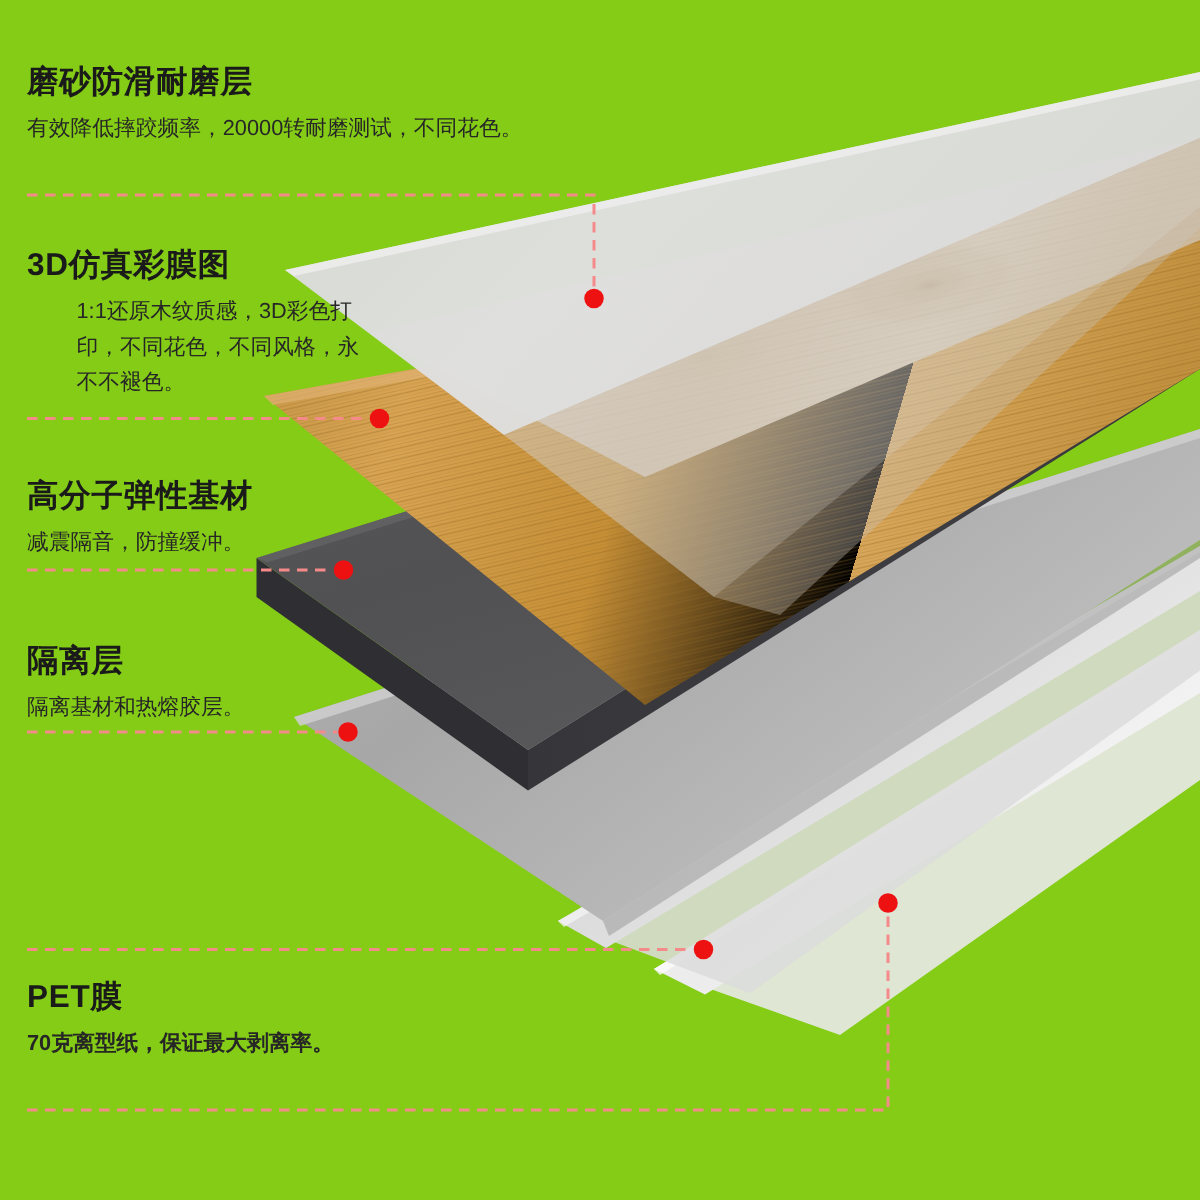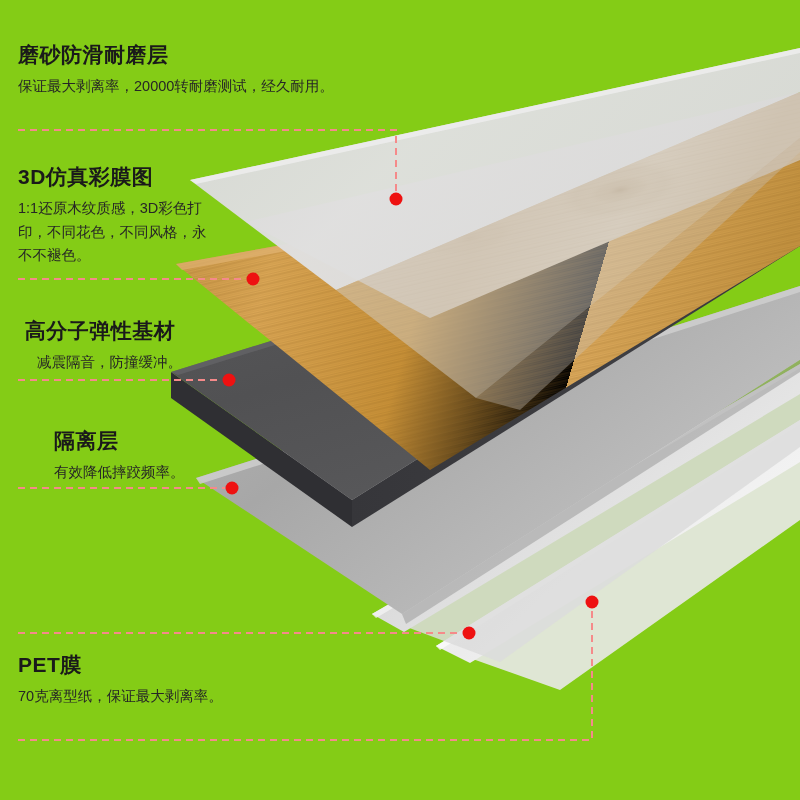--- a/index.html
+++ b/index.html
@@ -221,37 +221,37 @@
       <circle cx="469" cy="633" r="6.5" fill="#ee1111"></circle>
     </g>
     <g>
       <path class="leader-path" stroke="#f58a8a" d="M18,740 H592 V609"></path>
       <circle cx="592" cy="602" r="6.5" fill="#ee1111"></circle>
     </g>
   </svg>
 
   <div class="annotation" style="top:42px;">
     <p class="layer-title">磨砂防滑耐磨层</p>
-    <p class="layer-desc" style="max-width:352px;">保证最大剥离率，20000转耐磨测试，经久耐用。</p>
+    <p class="layer-desc" style="max-width:352px;">有效降低摔跤频率，20000转耐磨测试，不同花色。</p>
   </div>
 
   <div class="annotation" style="top:164px;">
     <p class="layer-title">3D仿真彩膜图</p>
-    <p class="layer-desc" style="max-width:196px;">1:1还原木纹质感，3D彩色打印，不同花色，不同风格，永不不褪色。</p>
-  </div>
-
-  <div class="annotation" style="top:318px;text-align:center;">
+    <p class="layer-desc" style="max-width:196px;margin-left:33px;">1:1还原木纹质感，3D彩色打印，不同花色，不同风格，永不不褪色。</p>
+  </div>
+
+  <div class="annotation" style="top:318px;">
     <p class="layer-title">高分子弹性基材</p>
-    <p class="layer-desc" style="max-width:300px;margin-left:19px;">减震隔音，防撞缓冲。</p>
-  </div>
-
-  <div class="annotation" style="top:428px;margin-left:36px;">
+    <p class="layer-desc" style="max-width:300px;">减震隔音，防撞缓冲。</p>
+  </div>
+
+  <div class="annotation" style="top:428px;">
     <p class="layer-title">隔离层</p>
-    <p class="layer-desc" style="max-width:300px;">有效降低摔跤频率。</p>
+    <p class="layer-desc" style="max-width:300px;">隔离基材和热熔胶层。</p>
   </div>
 
 
   <div class="annotation" style="top:652px;">
     <p class="layer-title">PET膜</p>
-    <p class="layer-desc" style="max-width:340px;">70克离型纸，保证最大剥离率。</p>
+    <p class="layer-desc" style="max-width:340px;font-weight:bold;">70克离型纸，保证最大剥离率。</p>
   </div>
 
 </div>
 
 </body></html>

